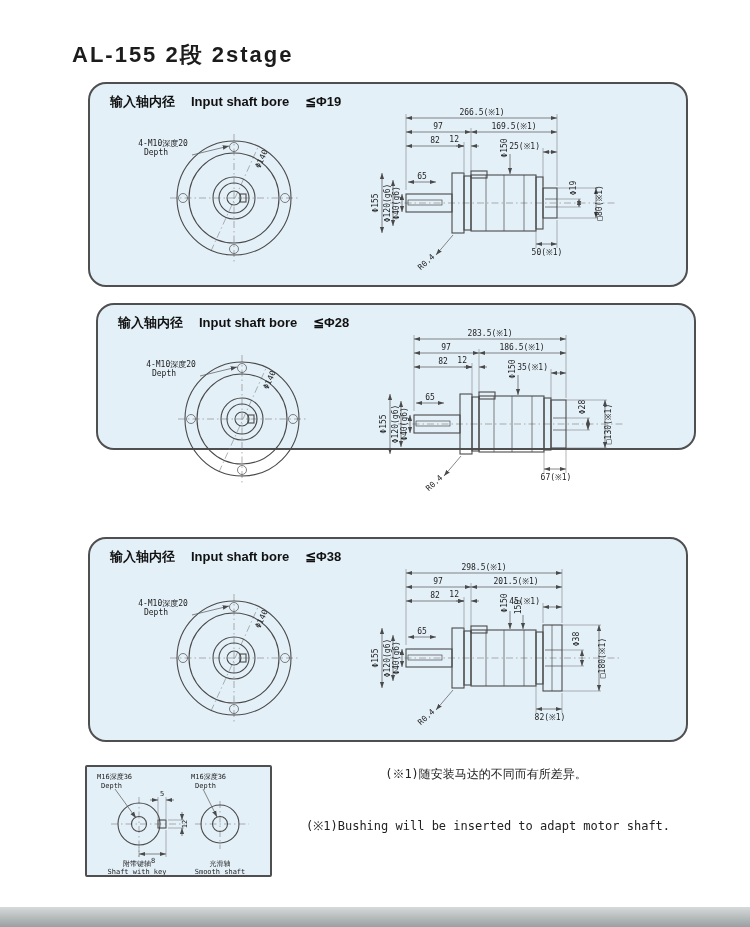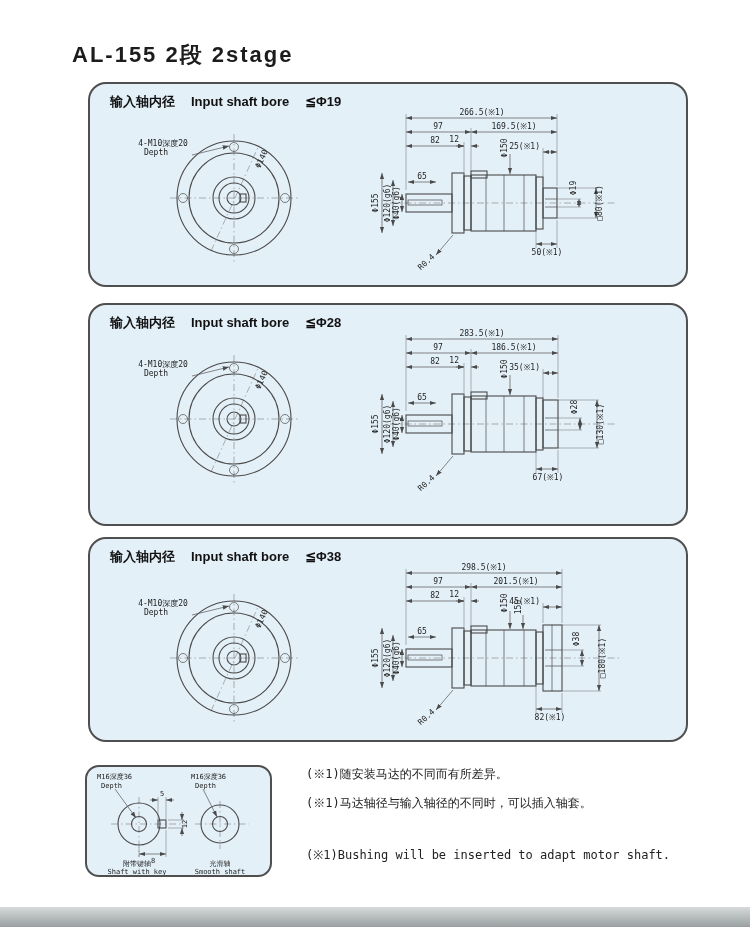--- a/index.html
+++ b/index.html
@@ -9,34 +9,34 @@
   }
   .page-title{
     position:absolute;left:72px;top:40px;font-size:22px;font-weight:bold;
     color:#1c1c1c;letter-spacing:2px;
   }
   .panel{
     position:absolute;left:88px;width:600px;background:#e4f0f8;
     border:2px solid #4f4f4f;border-radius:18px;box-sizing:border-box;text-align:center;
   }
   #panel1{top:82px;height:205px;}
-  #panel2{top:303px;height:223px;}
+  #panel2{top:303px;height:147px;margin-left:8px;}
   #panel3{top:537px;height:205px;}
   .hdr{position:absolute;left:20px;top:9px;font-size:13px;font-weight:bold;color:#111;white-space:nowrap;}
   .hdr span{margin-right:16px;}
   svg.draw{position:absolute;left:0;top:24px;}
   .small-panel{
     position:absolute;left:85px;top:765px;width:187px;height:112px;
-    background:#e4f0f8;border:2px solid #4f4f4f;border-radius:14px;box-sizing:border-box;
+    background:#e4f0f8;border:2px solid #4f4f4f;border-radius:2px;box-sizing:border-box;
   }
   .notes{
     position:absolute;left:306px;top:766px;width:360px;
     font-family:"DejaVu Sans Mono",monospace;font-size:12px;color:#222;
   }
-  .notes .n{margin-bottom:12px;white-space:nowrap;}
+  .notes .n{margin-bottom:12px;white-space:nowrap;text-align:center;}
   .notes .gap{height:22px;}
   .bottom-strip{
     position:absolute;left:0;bottom:0;width:750px;height:20px;
     background:linear-gradient(#d6dadb,#9aa0a1);
   }
   
   .ol{fill:none;stroke:#4a4a4a;stroke-width:1.1;}
   .thin{fill:none;stroke:#4a4a4a;stroke-width:0.7;}
   .cl{fill:none;stroke:#7d7d7d;stroke-width:0.6;stroke-dasharray:7 3 1.5 3;}
   .dl{fill:none;stroke:#555;stroke-width:0.7;}
@@ -351,18 +351,17 @@
       <text class="cap" x="104" y="12">M16深度36</text>
       <text class="cap" x="108" y="21">Depth</text>
       <text class="cap" x="133" y="99" text-anchor="middle">光滑轴</text>
       <text class="cap" x="133" y="107" text-anchor="middle">Smooth shaft</text>
     </g>
   </svg>
 </div>
 
 <div class="notes">
   <div class="n">(※1)随安装马达的不同而有所差异。</div>
-  <div class="n">(※1)马达轴径与输入轴径的不同时，可以插入轴套。</div>
   <div class="gap"></div>
   <div class="n">(※1)Bushing will be inserted to adapt motor shaft.</div>
 </div>
 
 <div class="bottom-strip"></div>
 
 </body></html>

